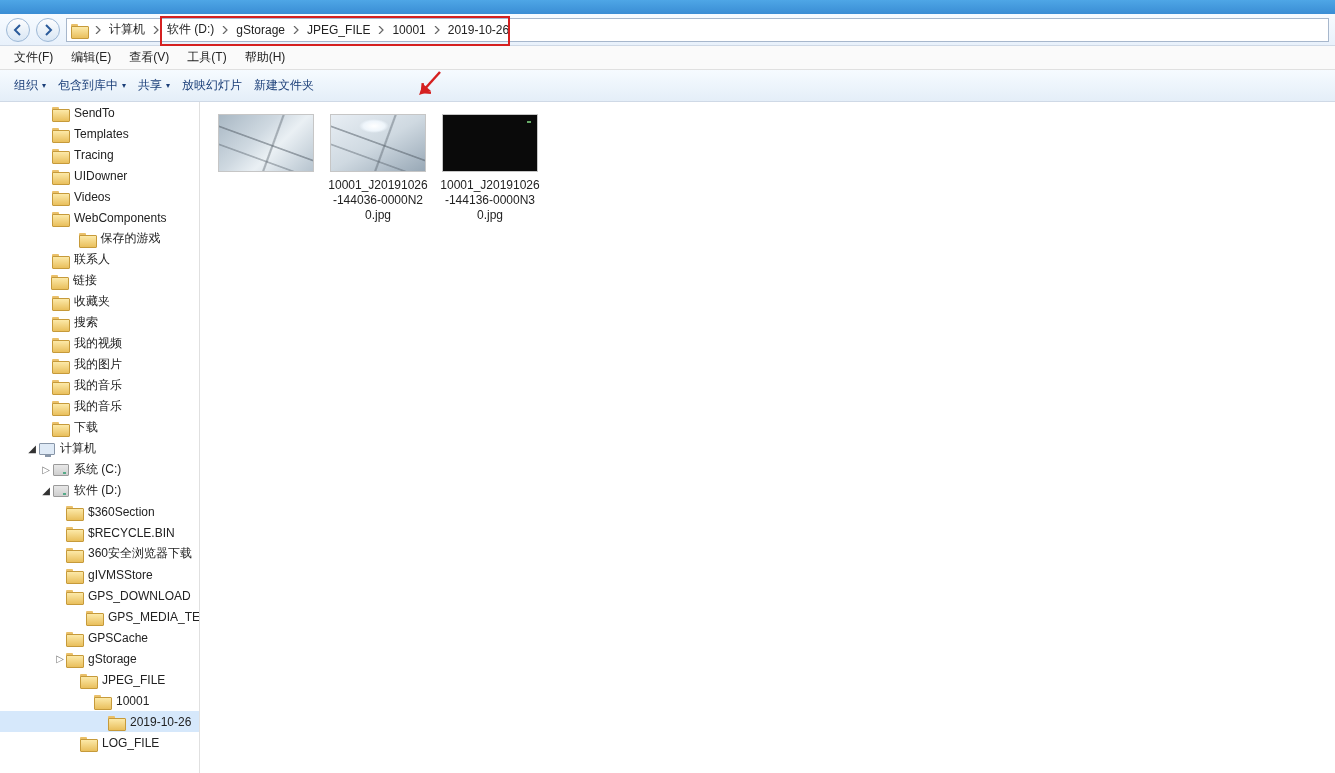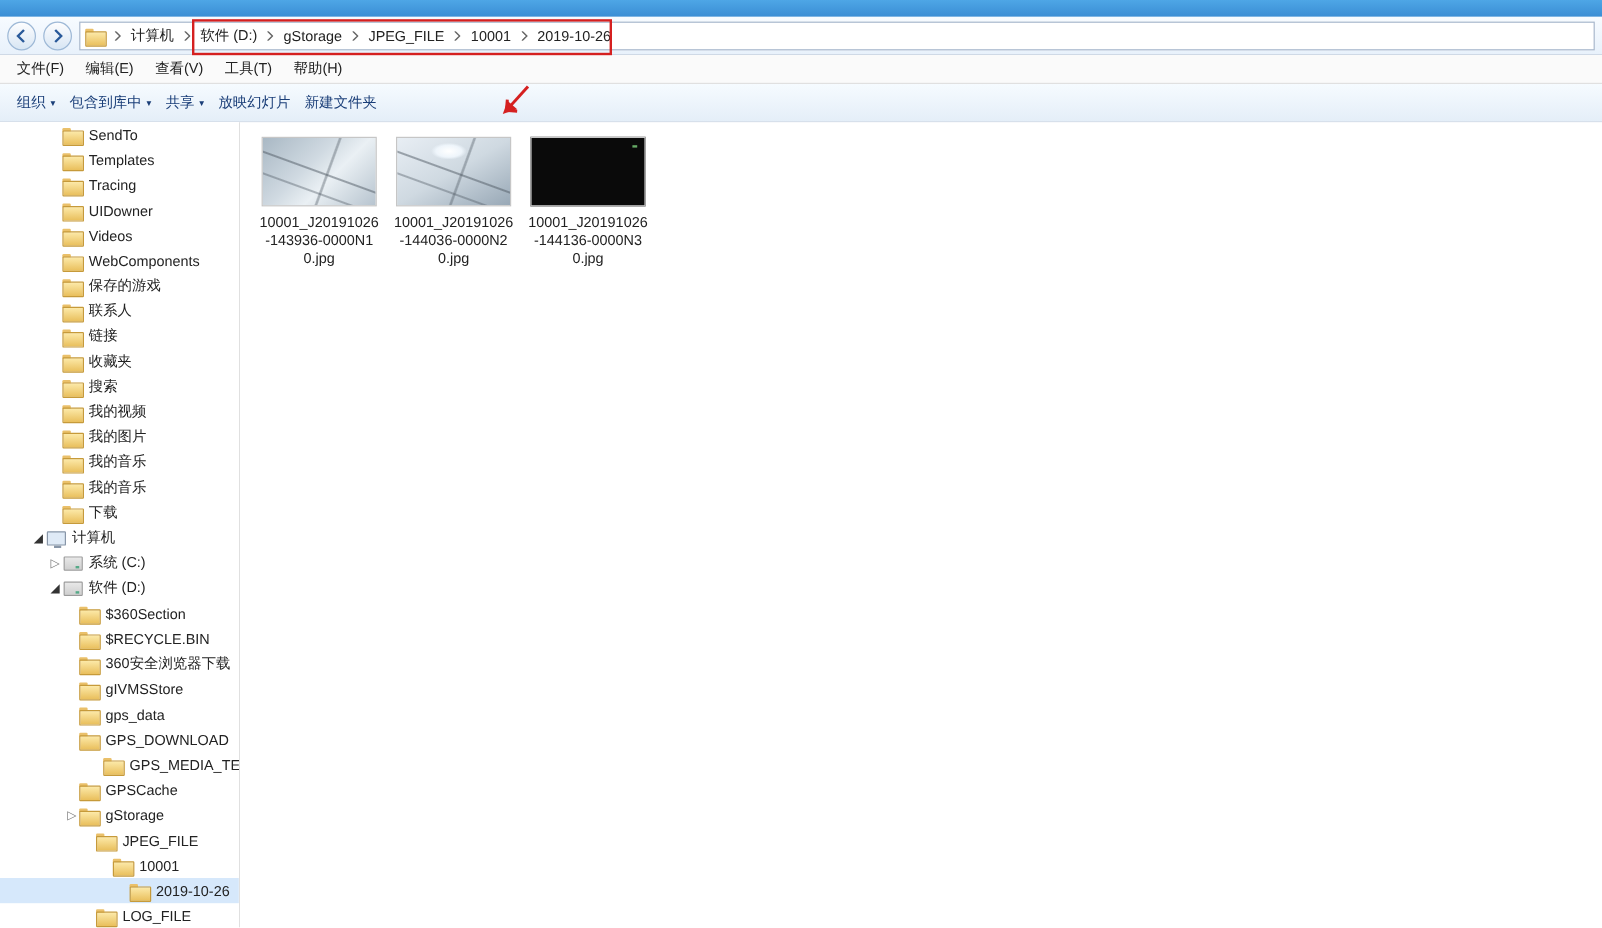--- a/index.html
+++ b/index.html
@@ -191,35 +191,35 @@
         </span>
         <span>Videos</span>
       </div>
       <div class="tnode" style="padding-left: 40px;">
         <span class="exp"></span>
         <span class="ticon">
           <span class="folder-glyph"></span>
         </span>
         <span>WebComponents</span>
       </div>
-      <div class="tnode" style="padding-left: 40px;">
+      <div class="tnode" style="padding-left: 28px; justify-content: center;">
         <span class="exp"></span>
         <span class="ticon">
           <span class="folder-glyph"></span>
         </span>
         <span>保存的游戏</span>
       </div>
       <div class="tnode" style="padding-left: 40px;">
         <span class="exp"></span>
         <span class="ticon">
           <span class="folder-glyph"></span>
         </span>
         <span>联系人</span>
       </div>
-      <div class="tnode" style="padding-left: 40px;">
+      <div class="tnode" style=" margin-left: 39px;">
         <span class="exp"></span>
         <span class="ticon">
           <span class="folder-glyph"></span>
         </span>
         <span>链接</span>
       </div>
       <div class="tnode" style="padding-left: 40px;">
         <span class="exp"></span>
         <span class="ticon">
           <span class="folder-glyph"></span>
@@ -309,27 +309,20 @@
           <span class="folder-glyph"></span>
         </span>
         <span>360安全浏览器下载</span>
       </div>
       <div class="tnode" style="padding-left: 54px;">
         <span class="exp"></span>
         <span class="ticon">
           <span class="folder-glyph"></span>
         </span>
         <span>gIVMSStore</span>
-      </div>
-      <div class="tnode" style="padding-left: 54px;">
-        <span class="exp"></span>
-        <span class="ticon">
-          <span class="folder-glyph"></span>
-        </span>
-        <span>gps_data</span>
       </div>
       <div class="tnode" style="padding-left: 54px;">
         <span class="exp"></span>
         <span class="ticon">
           <span class="folder-glyph"></span>
         </span>
         <span>GPS_DOWNLOAD</span>
       </div>
       <div class="tnode" style="padding-left: 54px; margin-left: 32px;">
         <span class="exp"></span>
@@ -378,21 +371,20 @@
         <span class="ticon">
           <span class="folder-glyph"></span>
         </span>
         <span>LOG_FILE</span>
       </div>
     </div>
   <div class="content-pane">
     <div class="thumb-row" id="thumbs">
         <div class="thumb-item">
           <div class="thumb-img ceiling1"></div>
-          <div class="thumb-label">10001_J20191026-143936-0000N10.jpg</div>
         </div>
         <div class="thumb-item">
           <div class="thumb-img ceiling2"></div>
           <div class="thumb-label">10001_J20191026-144036-0000N20.jpg</div>
         </div>
         <div class="thumb-item">
           <div class="thumb-img night"></div>
           <div class="thumb-label">10001_J20191026-144136-0000N30.jpg</div>
         </div>
       </div>

